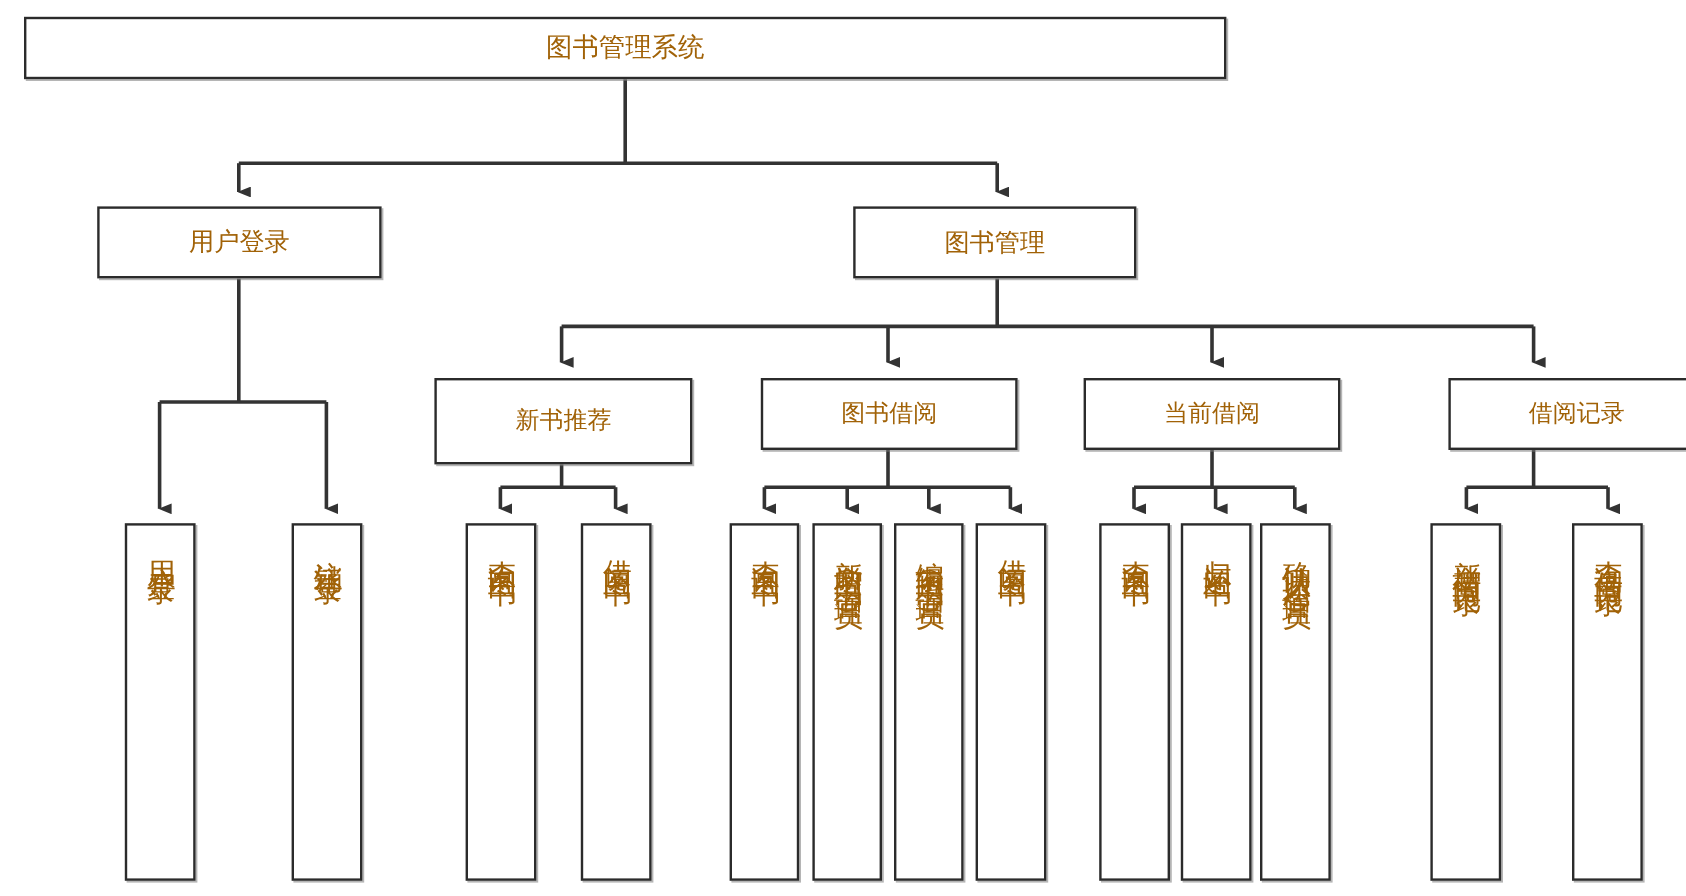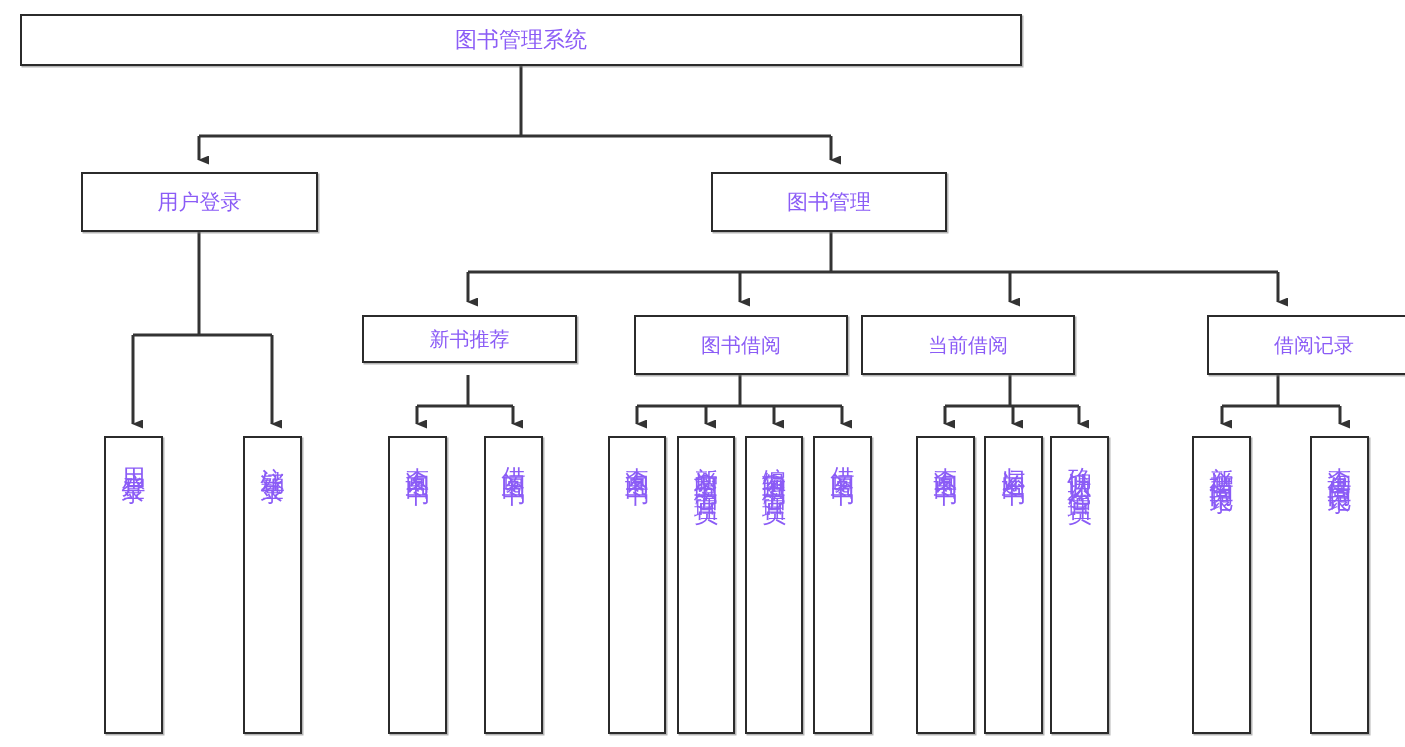--- a/index.html
+++ b/index.html
@@ -28,21 +28,21 @@
   }
   .node {
     position: absolute;
     box-sizing: border-box;
     background: #ffffff;
     border: 2px solid #2b2b2b;
     box-shadow: 1.5px 1.5px 0 rgba(120,120,120,0.55);
     display: flex;
     align-items: center;
     justify-content: center;
-    color: #8b5cf6;
+    color: #a16207;
     z-index: 2;
   }
   .node .label {
     display: block;
     text-align: center;
     line-height: 1.15;
     white-space: nowrap;
   }
   .node-root .label {
     font-size: 22px;
@@ -137,27 +137,27 @@
     <span class="label">图书管理系统</span>
   </div>
 
   <div class="node node-l1" style="left:81px; top:172px; width:237px; height:60px;">
     <span class="label">用户登录</span>
   </div>
   <div class="node node-l1" style="left:711px; top:172px; width:236px; height:60px;font-family:Liberation Serif, serif;">
     <span class="label">图书管理</span>
   </div>
 
-  <div class="node node-l2" style="left:362px; top:315px; width:215px; height:48px;">
+  <div class="node node-l2" style="left:362px; top:315px; width:215px; height:72px;">
     <span class="label">新书推荐</span>
   </div>
   <div class="node node-l2" style="left:634px; top:315px; width:214px; height:60px;">
     <span class="label">图书借阅</span>
   </div>
-  <div class="node node-l2" style="left:861px; top:315px; width:214px; height:60px;">
+  <div class="node node-l2" style="left:903px; top:315px; width:214px; height:60px;">
     <span class="label">当前借阅</span>
   </div>
   <div class="node node-l2" style="left:1171px; top:315px; width:214px; height:60px;margin-left:36px;">
     <span class="label">借阅记录</span>
   </div>
 
   <div class="node node-leaf" style="left:104px; top:436px; width:59px; height:298px;">
     <span class="label">用户登录</span>
   </div>
   <div class="node node-leaf" style="left:243px; top:436px; width:59px; height:298px;">

